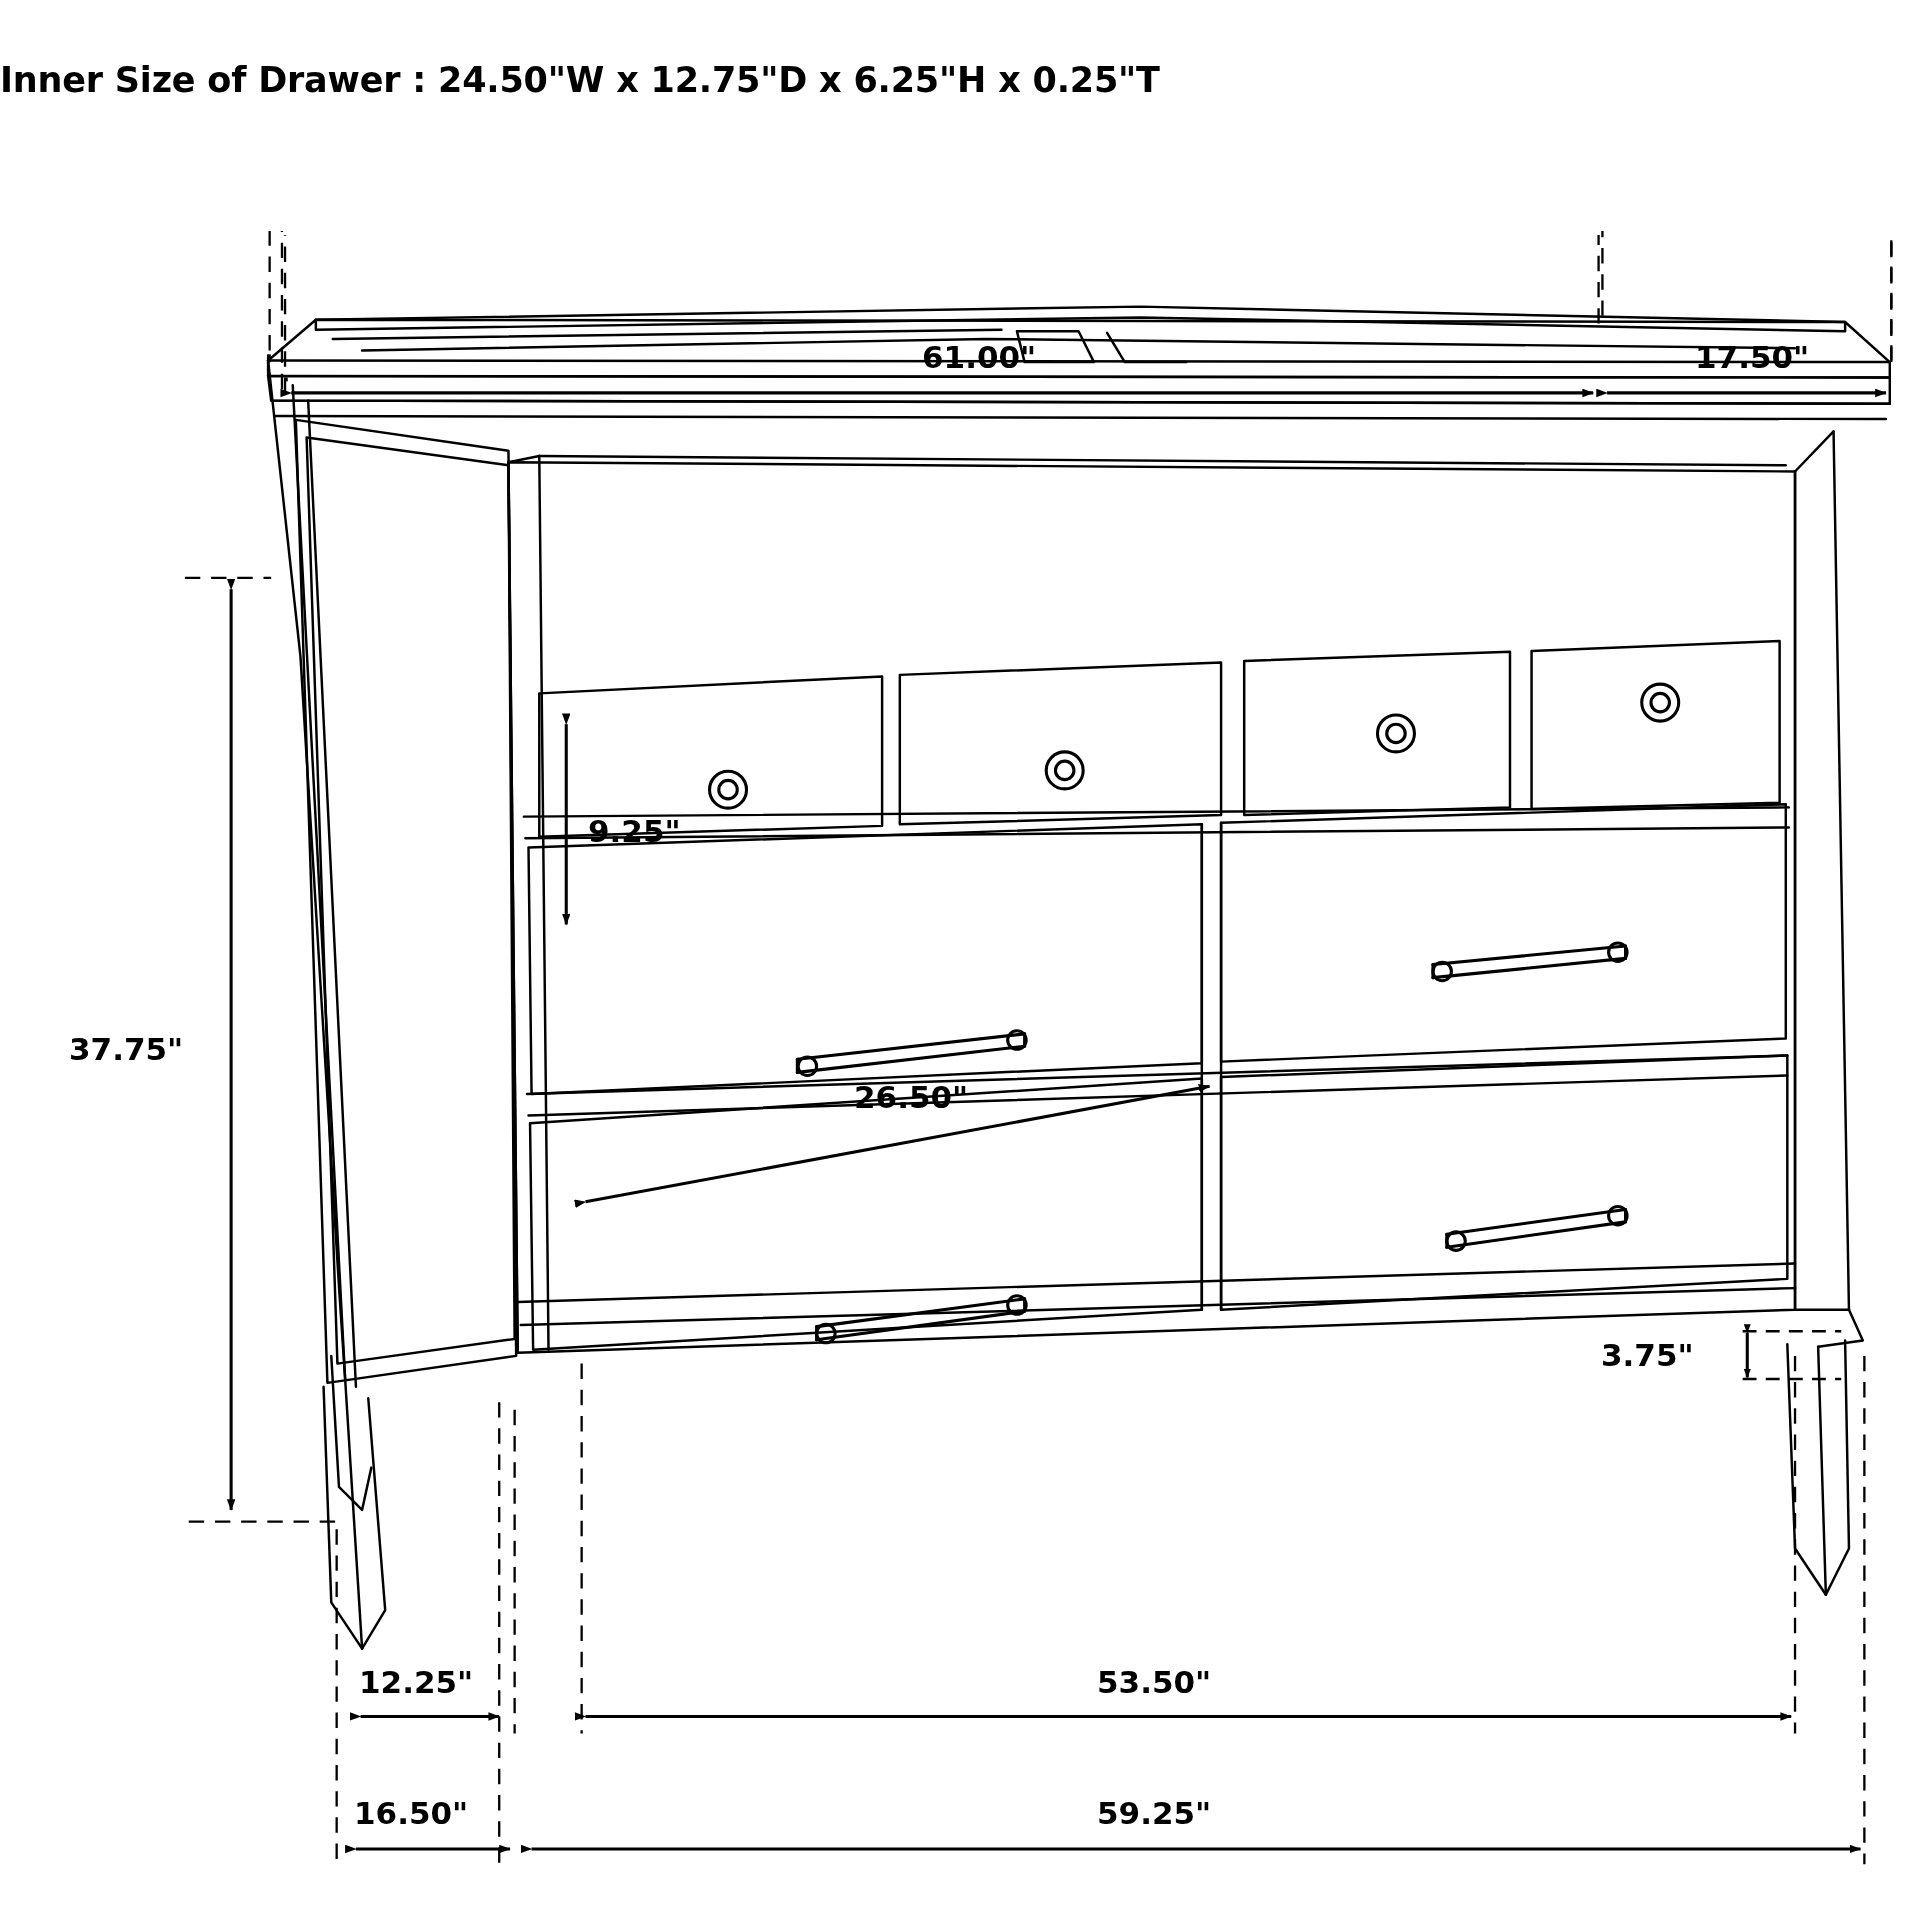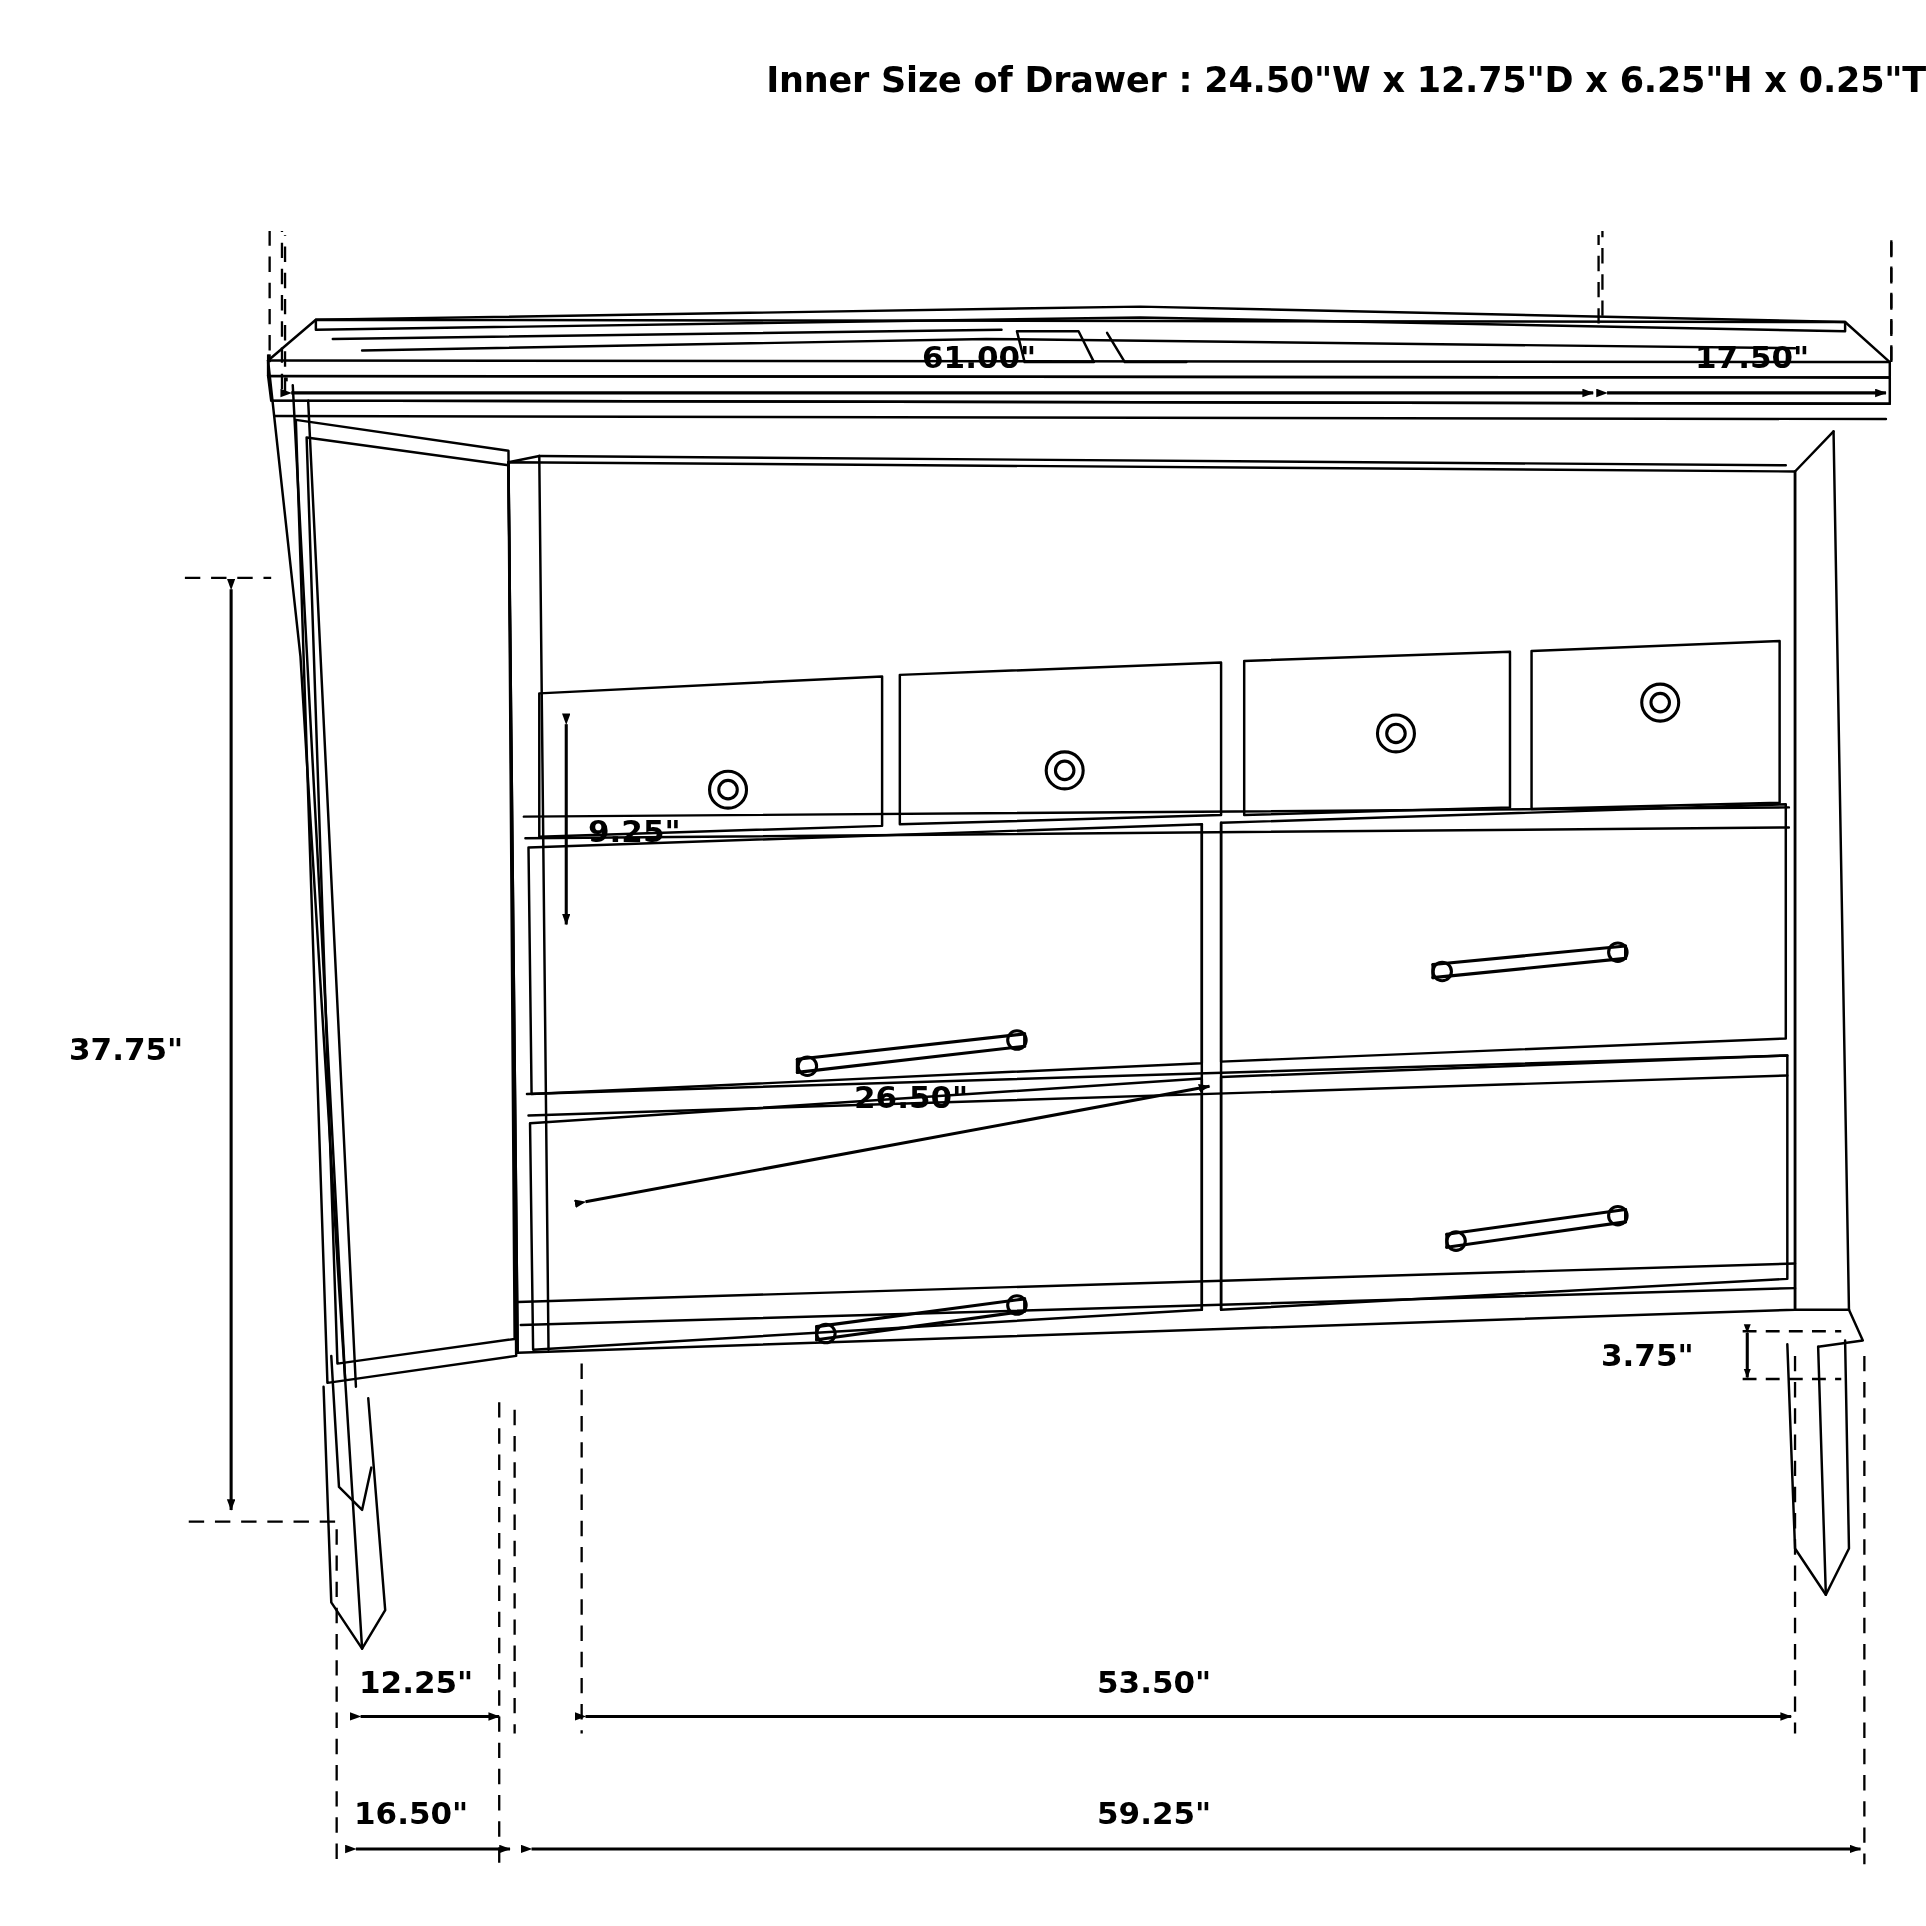--- a/index.html
+++ b/index.html
@@ -19,21 +19,21 @@
     position: absolute;
     left: 0; top: 0;
     width: 1926px;
     height: 1926px;
   }
   .title {
     position: absolute;
     left: 0;
     top: 60px;
     width: 1926px;
-    text-align: right;
+    text-align: left;
     font-size: 35px;
     font-weight: bold;
     letter-spacing: -0.2px;
   }
   svg.diagram {
     position: absolute;
     left: 0;
     top: 0;
     width: 1926px;
     height: 1926px;

